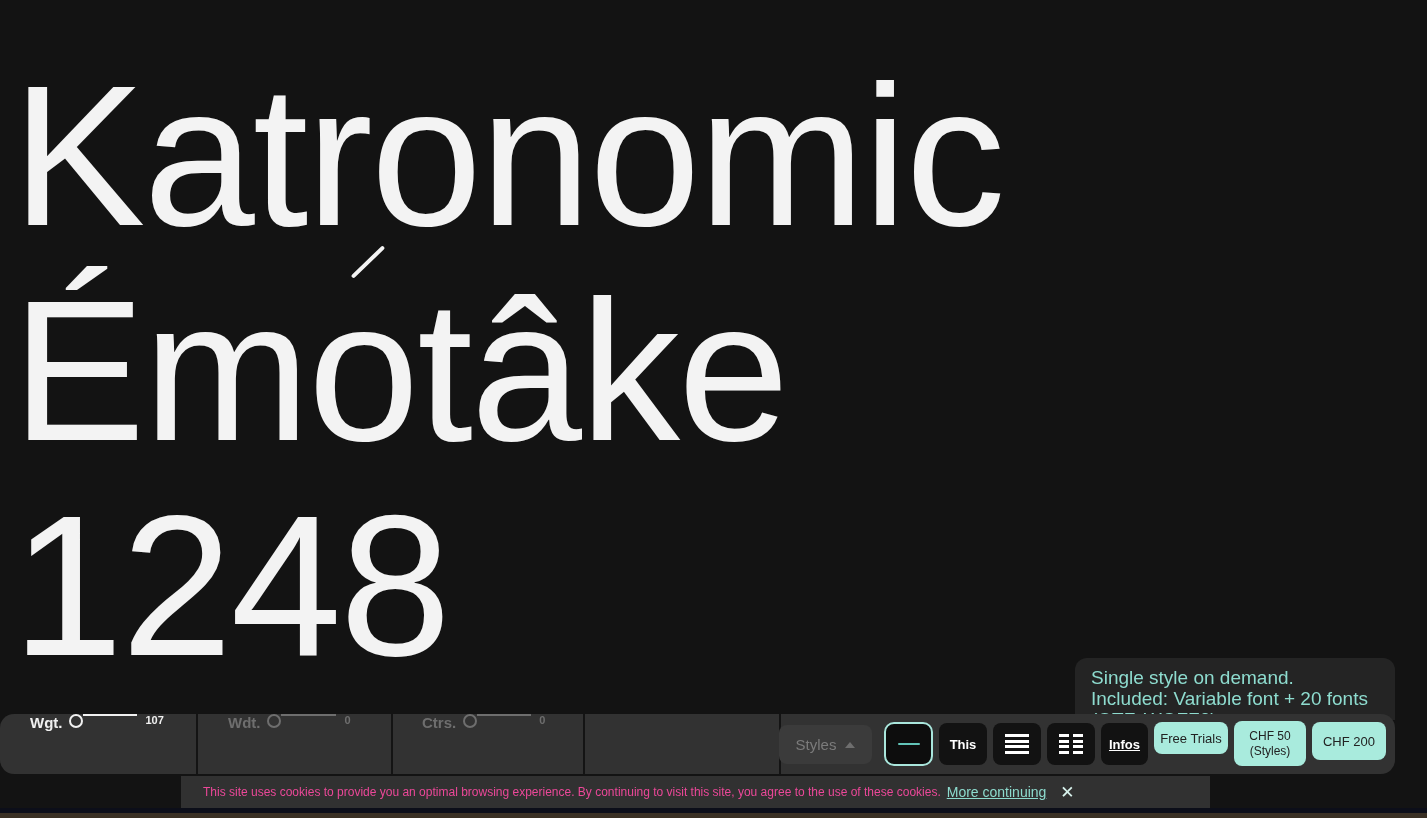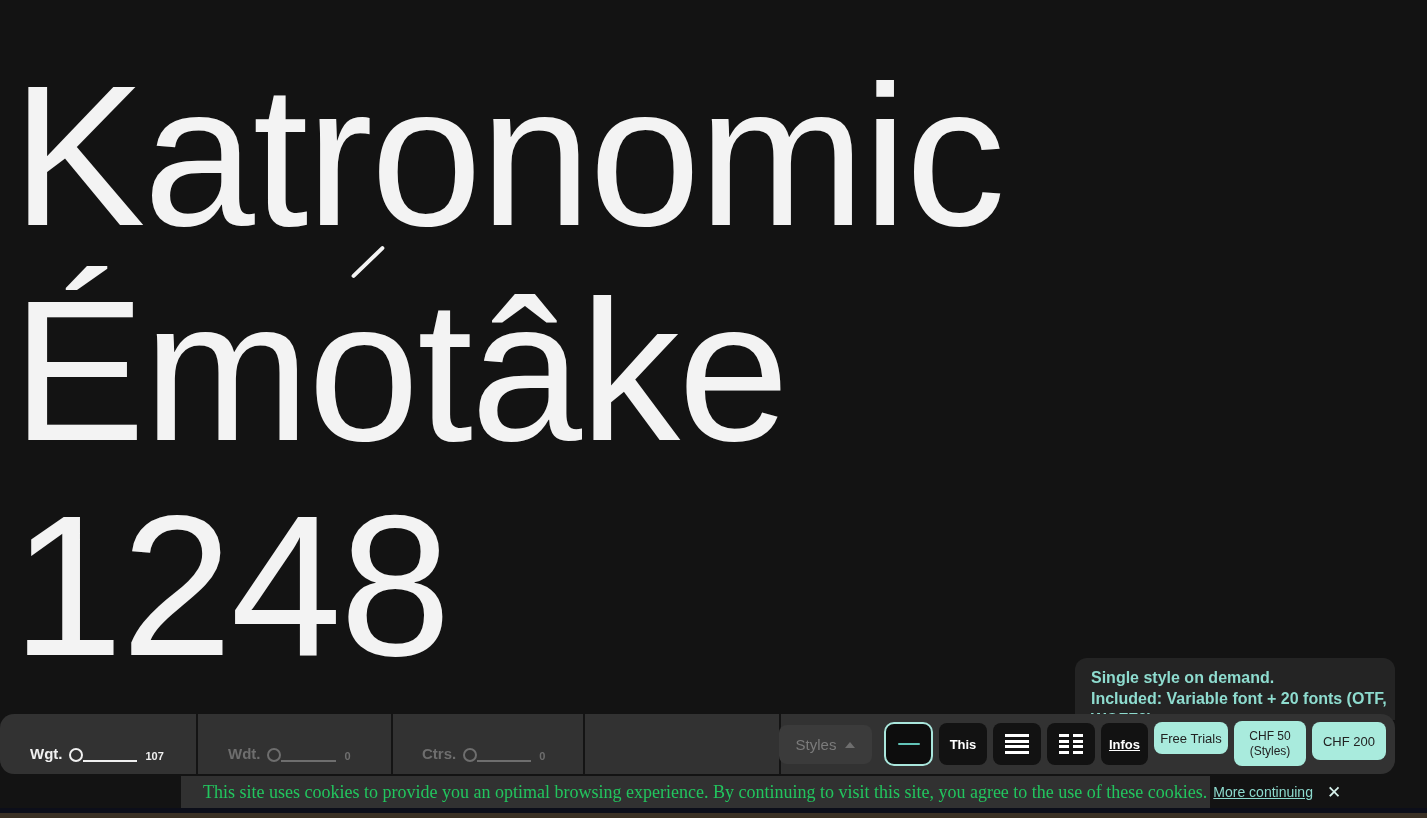--- a/index.html
+++ b/index.html
@@ -19,30 +19,30 @@
     position:absolute; left:346px; top:260px; width:44px; height:4px;
     background:#f3f3f3; border-radius:2px; transform:rotate(-44deg);
   }
 
   
   .pricing-panel {
     position:absolute; left:1075px; top:658px; width:320px; height:62px;
     background:#242424; border-radius:12px 12px 0 0; z-index:1;
     padding:9px 0 0 16px;
   }
-  .pricing-panel div { font-size:16px; line-height:21px; color:#8edccf;font-weight:bold; }
+  .pricing-panel div { font-size:19px; line-height:21px; color:#8edccf; }
 
   
   .control-bar {
     position:absolute; left:0; top:714px; width:1395px; height:60px;
     background:#323232; border-radius:14px; z-index:2;
   }
   .divider { position:absolute; top:0; width:2px; height:60px; background:#141414; }
 
-  .slider-group { position:absolute; top:0; height:48px; display:flex; align-items:flex-end; }
+  .slider-group { position:absolute; top:0; height:48px; display:flex; align-items:flex-start; }
   .s-label { font-size:15px; font-weight:bold; color:#f0f0f0; margin-right:7px; }
   .knob { width:14px; height:14px; border:2px solid #f0f0f0; border-radius:50%; background:transparent; flex:none; }
   .track { height:2px; background:#f0f0f0; flex:none; }
   .pre-track { width:8px; height:2px; background:#f0f0f0; flex:none; }
   .s-value { font-size:11px; font-weight:bold; color:#f0f0f0; margin-left:8px; }
   .slider-group.disabled .s-label, .slider-group.disabled .s-value { color:#6e6e6e; }
   .slider-group.disabled .knob { border-color:#6e6e6e; }
   .slider-group.disabled .track { background:#6e6e6e; }
 
   .btn { position:absolute; display:flex; align-items:center; justify-content:center;
@@ -60,21 +60,21 @@
   .list-icon i { display:block; width:24px; height:3px; background:#ffffff; }
   .list2-icon { display:flex; gap:4px; }
   .list2-icon .col { display:flex; flex-direction:column; gap:2.5px; }
   .list2-icon i { display:block; width:10px; height:3px; background:#ffffff; }
 
   
   .cookie-banner {
     position:absolute; left:181px; top:776px; width:1029px; height:32px;
     background:#313131; z-index:1; display:flex; align-items:center; padding-left:22px;
   }
-  .cookie-text { font-size:18px; color:#22c55e; white-space:nowrap;font-family:Liberation Serif, serif; }
+  .cookie-text { font-size:12px; color:#ec4899; white-space:nowrap; }
   .cookie-link { font-size:14px; color:#8ddbce; text-decoration:underline; margin-left:6px; white-space:nowrap; cursor:pointer; }
   .cookie-close { margin-left:14px; color:#d8f2ec; font-size:17px; line-height:1; cursor:pointer; }
 
   
   .strip-navy  { position:absolute; left:0; top:808px; width:1427px; height:5px; background:#0c0e19; }
   .strip-brown { position:absolute; left:0; top:813px; width:1427px; height:5px; background:#3a3024; }
 </style>
 </head>
 <body>
 

